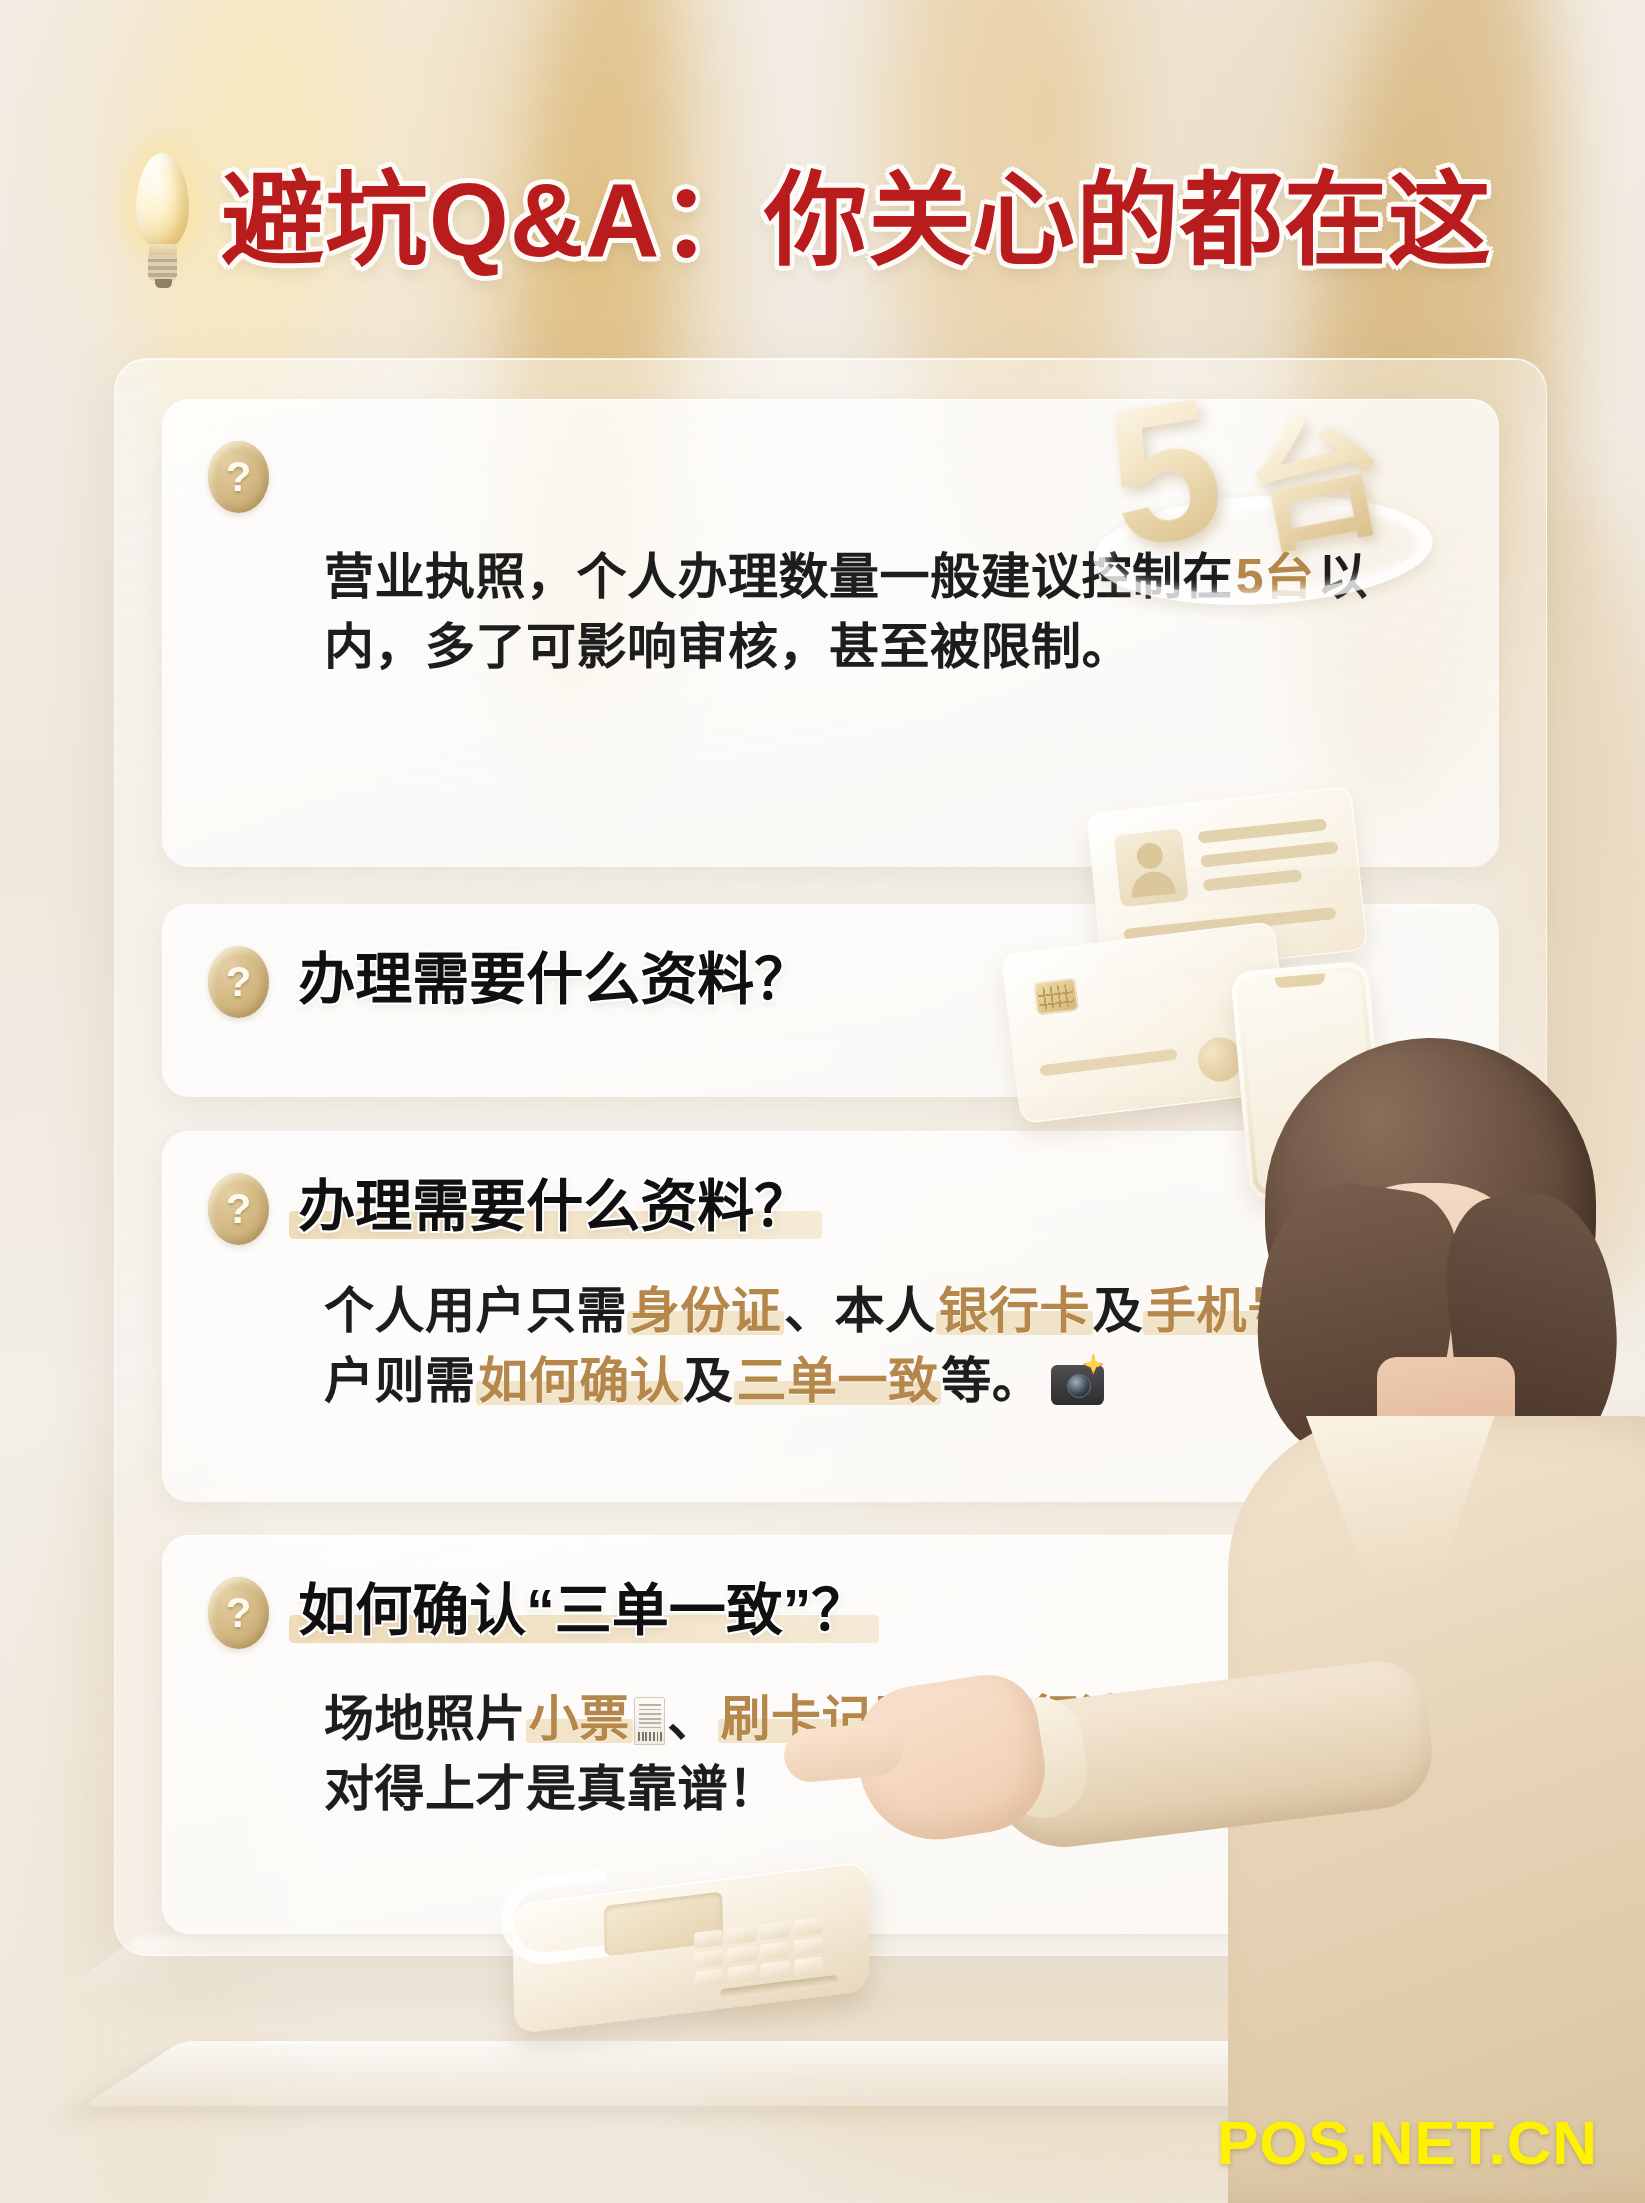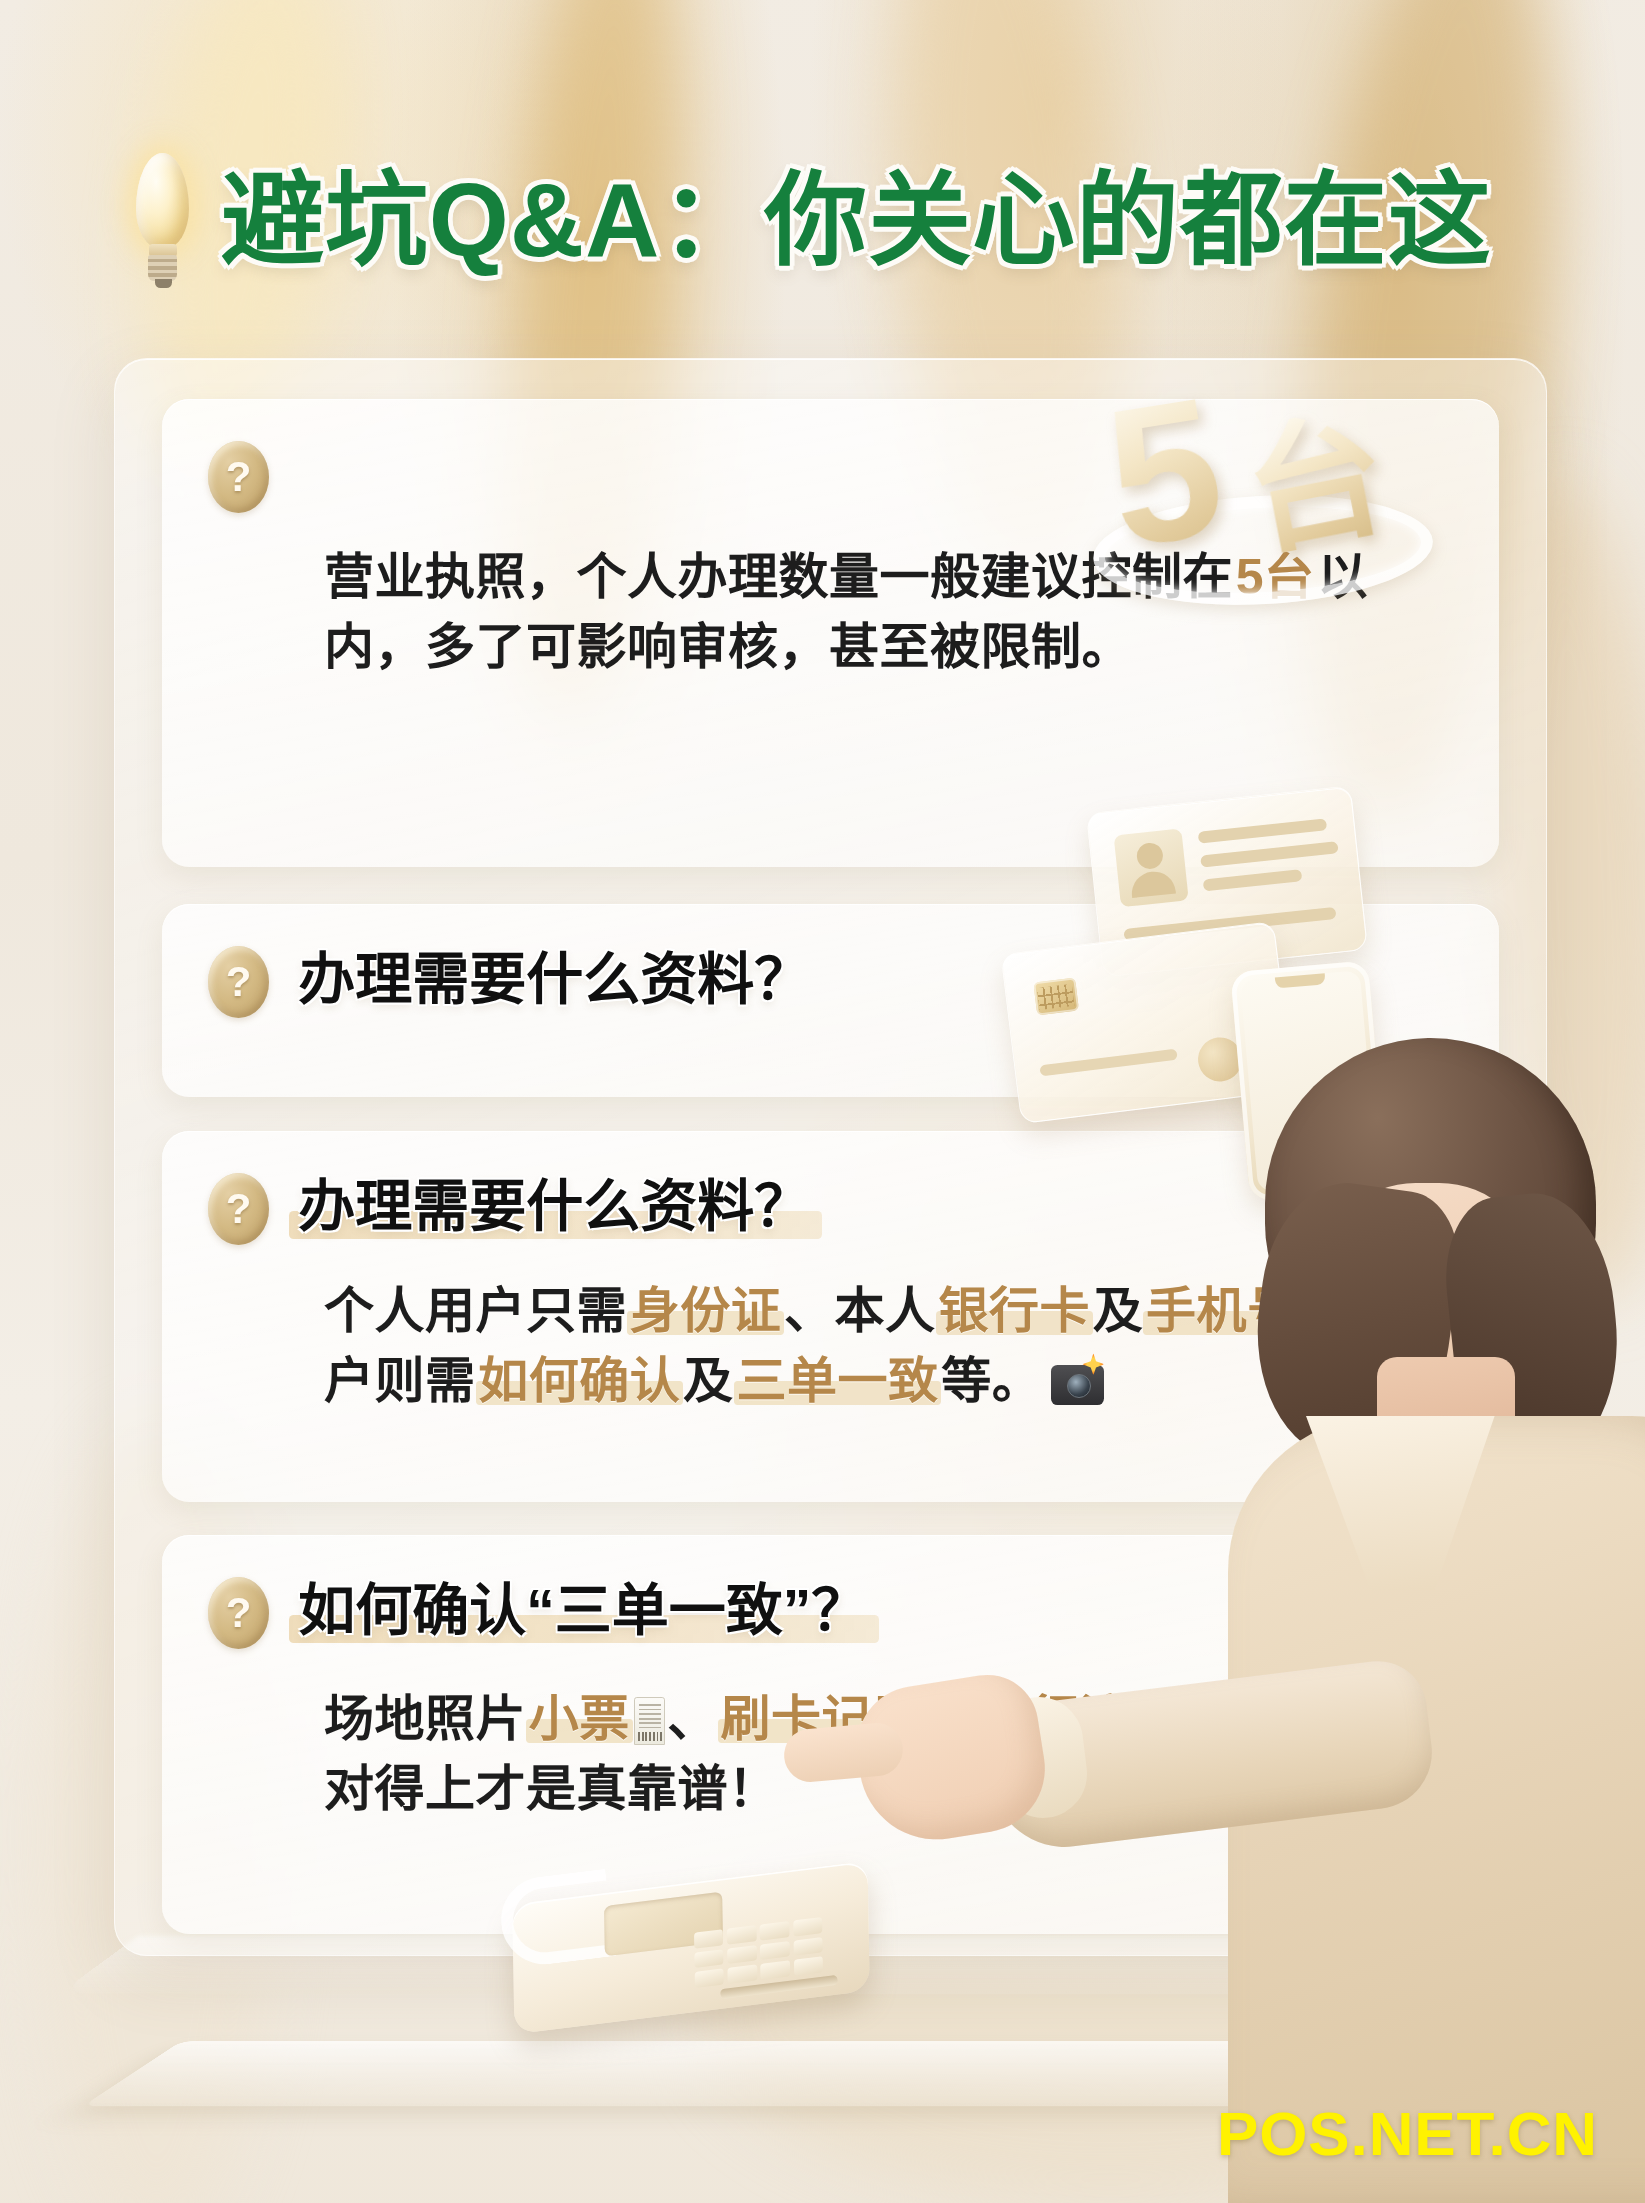--- a/index.html
+++ b/index.html
@@ -50,21 +50,21 @@
   #bulb .base{
     position:absolute; left:19px; top:103px; width:29px; height:26px;
     background:repeating-linear-gradient(180deg,#ded0b5 0 3.7px,#bdab8b 3.7px 7.3px);
     border-radius:2.8px 2.8px 6.4px 6.4px;
   }
   #bulb .tip{
     position:absolute; left:26px; top:127px; width:16.5px; height:9.2px;
     background:#8d8069; border-radius:0 0 5.5px 5.5px;
   }
   #title-text{
-    font-size:103px; font-weight:bold; color:#15803d; letter-spacing:0.9px;
+    font-size:103px; font-weight:bold; color:#b91c1c; letter-spacing:0.9px;
     white-space:nowrap; line-height:1;
     text-shadow:
       -3.7px -3.7px 0 #fdfbf7, 3.7px -3.7px 0 #fdfbf7, -3.7px 3.7px 0 #fdfbf7, 3.7px 3.7px 0 #fdfbf7,
       0 -4.6px 0 #fdfbf7, 0 4.6px 0 #fdfbf7, -4.6px 0 0 #fdfbf7, 4.6px 0 0 #fdfbf7,
       0 7.3px 14.7px rgba(120,100,70,.22);
   }
 
   
   #panel{
     position:absolute; left:114px; top:358px; width:1433px; height:1598px;
@@ -339,21 +339,21 @@
     transform:rotate(-7deg);
   }
   #pos .handle{
     position:absolute; left:-1.8px; top:20px; width:110px; height:88px;
     border:12px solid rgba(255,255,255,.8); border-right:none; border-radius:55px 0 0 55px;
     transform:rotate(-7deg);
   }
 
   
   #watermark{
-    position:absolute; right:48px; bottom:35px; z-index:60;
+    position:absolute; right:48px; bottom:26px; z-index:60;
     font-size:62px; font-weight:bold; color:#fff200; letter-spacing:0.9px;
     text-shadow:0 1.8px 5.5px rgba(120,100,40,.35);
   }
 </style>
 </head>
 <body>
 
 <div id="stage">
   <div class="bg-streak s1"></div>
   <div class="bg-streak s2"></div>

